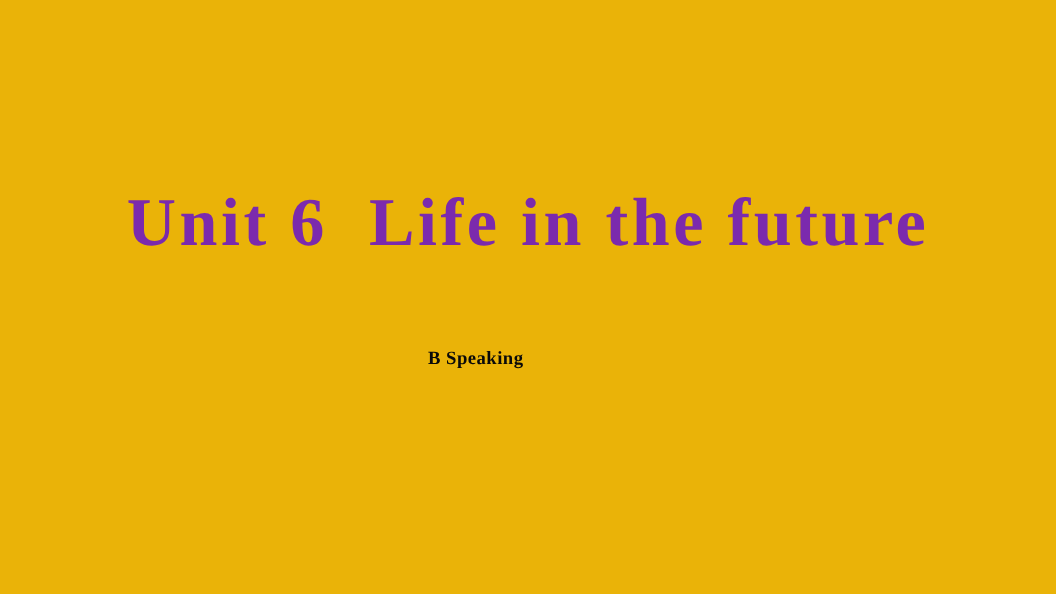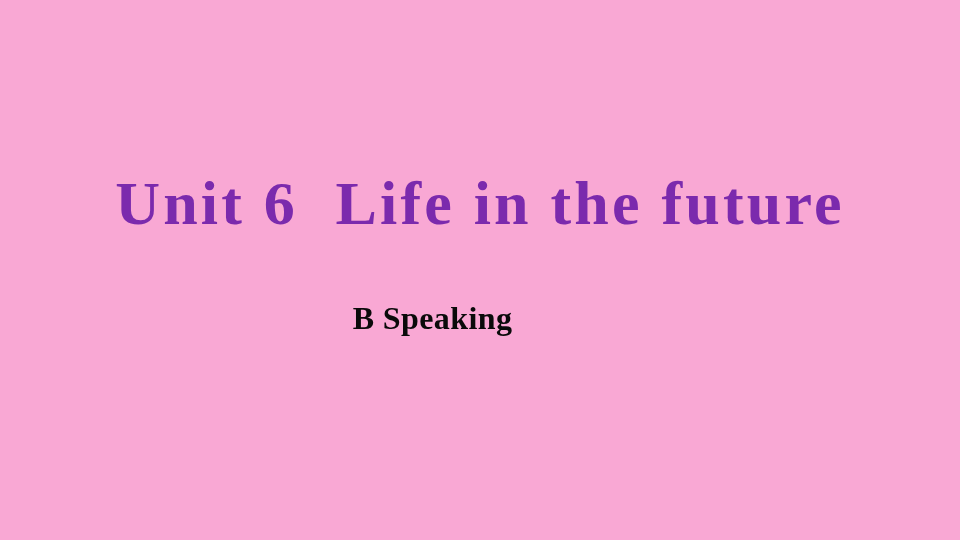--- a/index.html
+++ b/index.html
@@ -11,21 +11,21 @@
     width: 960px;
     height: 540px;
     overflow: hidden;
     font-family: "Liberation Serif", "DejaVu Serif", serif;
   }
 
   #slide {
     position: relative;
     width: 960px;
     height: 540px;
-    background: #f9a8d4;
+    background: #eab308;
     overflow: hidden;
   }
 
   
   .title-block {
     position: absolute;
     left: 0;
     top: 168px;
     width: 960px;
     text-align: center;
@@ -48,24 +48,24 @@
   .subtitle-block {
     position: absolute;
     left: 0;
     top: 298px;
     width: 865px;   
     text-align: center;
   }
 
   .slide-subtitle {
     display: inline-block;
-    margin: 4px;
+    margin: 12px;
     font-family: "Liberation Serif", "DejaVu Serif", serif;
     font-weight: bold;
-    font-size: 32px;
+    font-size: 17px;
     line-height: 32px;
     letter-spacing: 0.4px;
     white-space: pre;
     color: #0a0a0a;
   }
 
   
   .body-area {
     position: absolute;
     left: 0;

